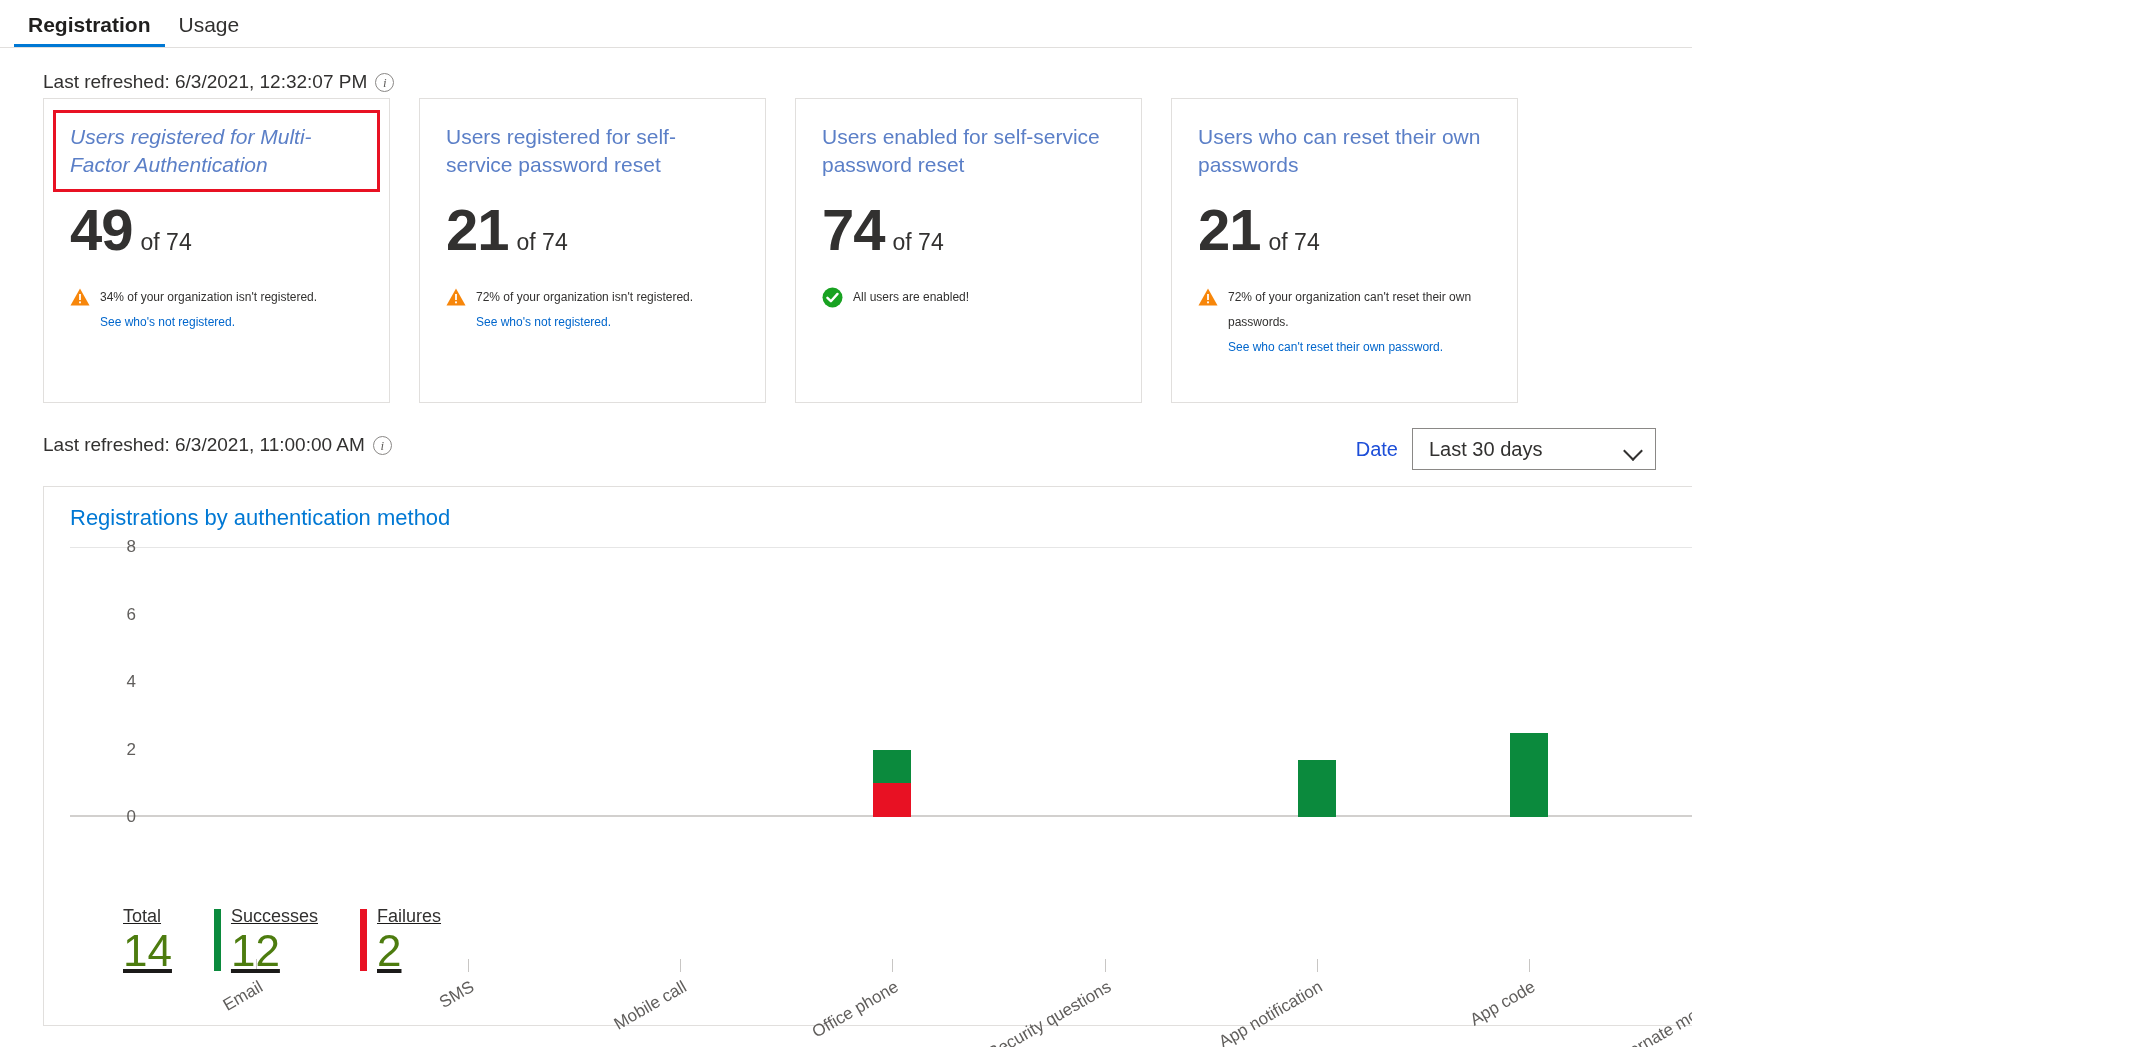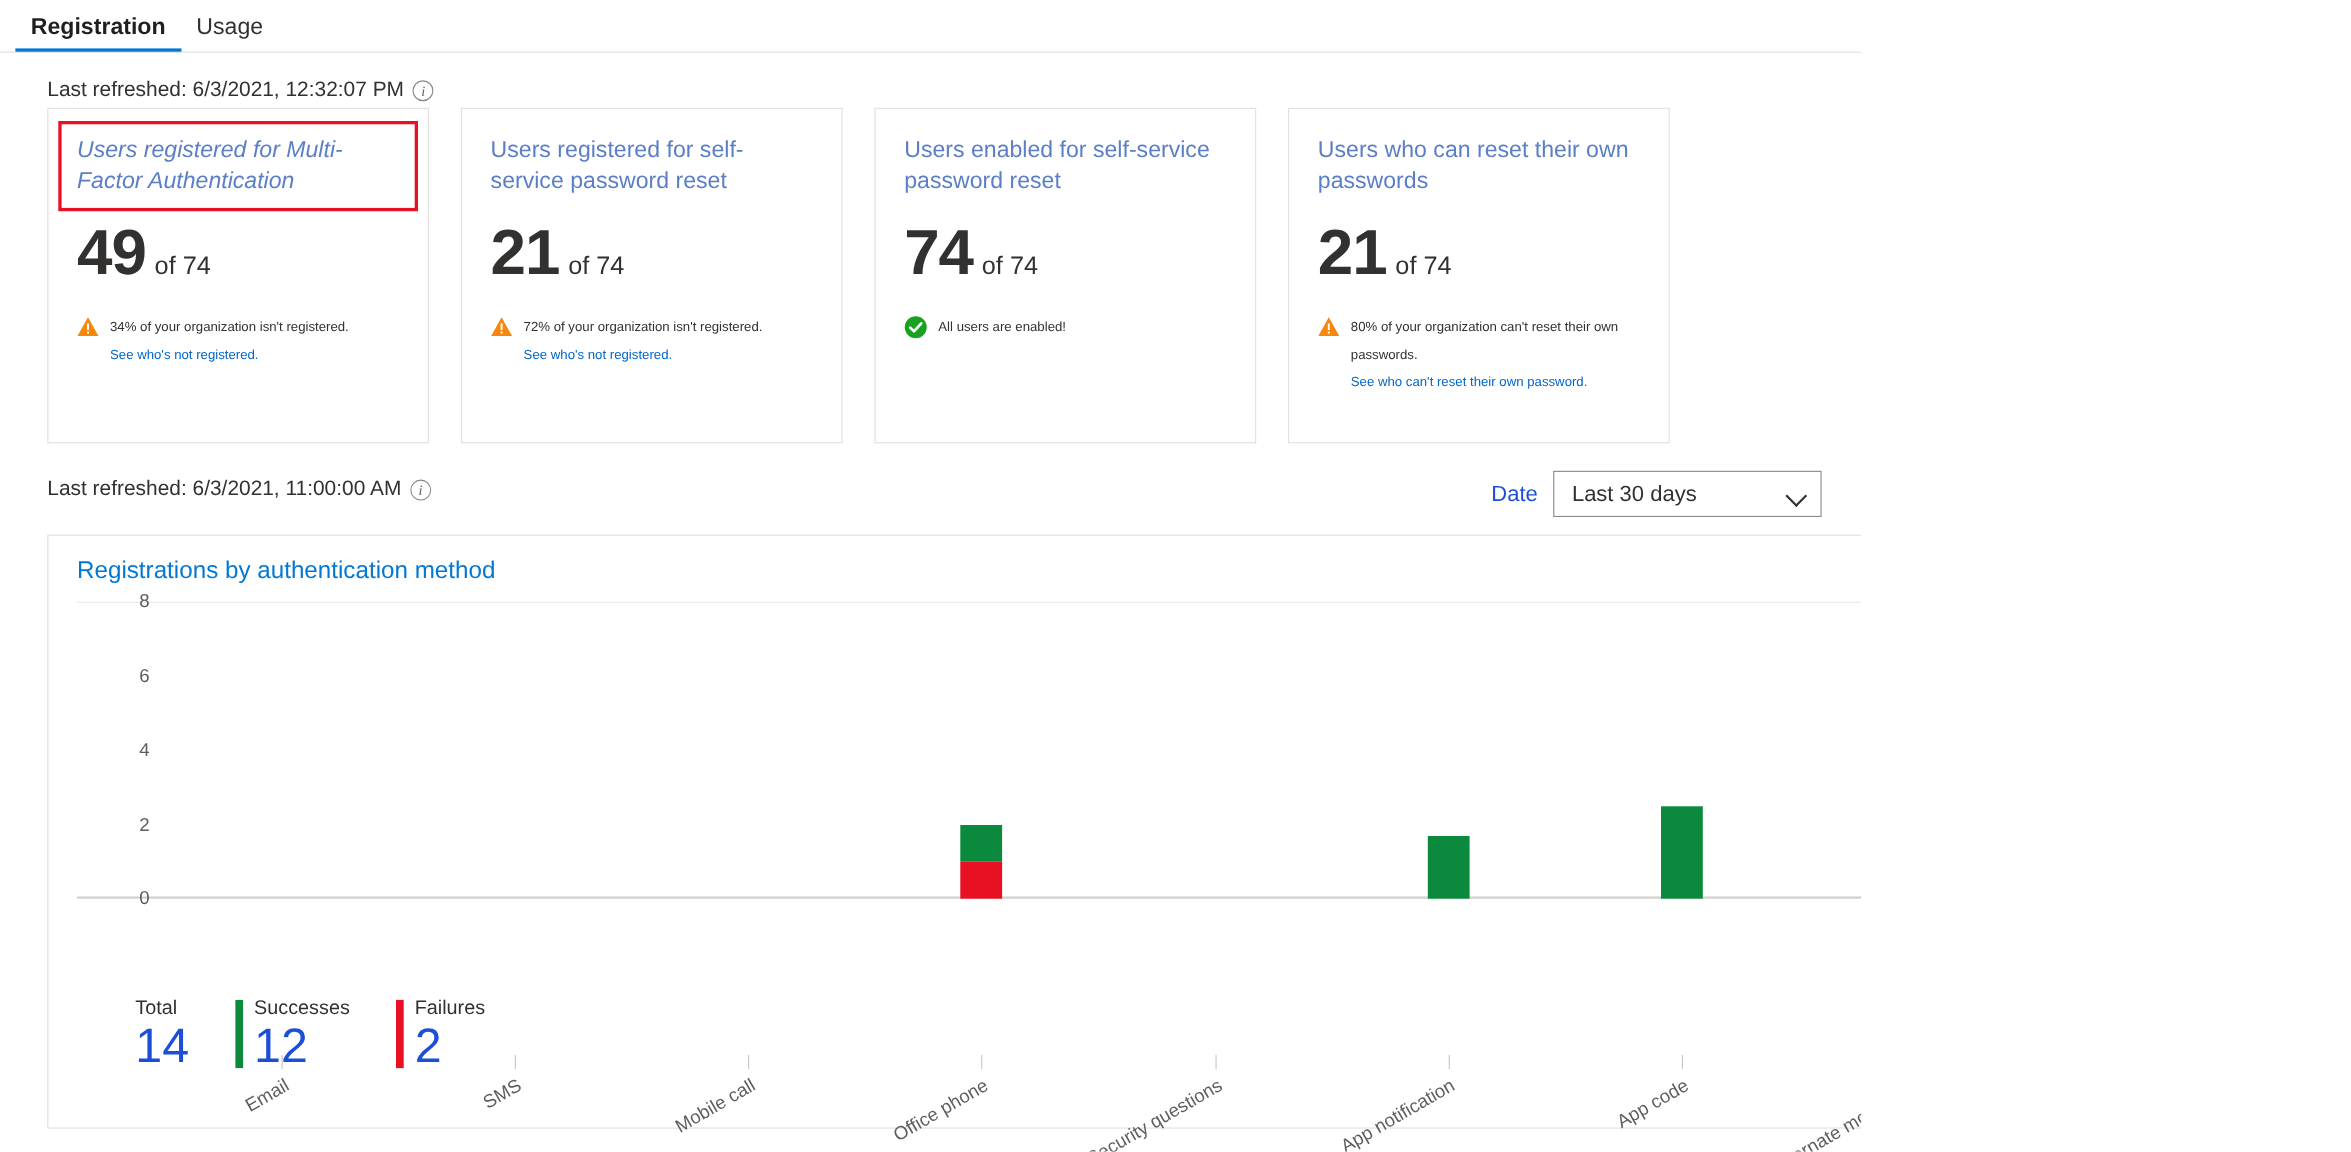--- a/index.html
+++ b/index.html
@@ -292,20 +292,21 @@
   }
 
   
   .summary {
     position: absolute;
     left: 69px;
     top: 418px;
     display: flex;
     gap: 42px;
     align-items: flex-start;
+    text-decoration: underline;
   }
   .sum-item {
     display: flex;
     gap: 10px;
   }
   .sum-swatch {
     width: 7px;
     height: 62px;
     margin-top: 4px;
   }
@@ -317,21 +318,21 @@
     flex-direction: column;
   }
   .sum-label {
     font-size: 18px;
     color: #323130;
     line-height: 22px;
   }
   .sum-value {
     font-size: 44px;
     line-height: 48px;
-    color: #1d4ed8;
+    color: #4d7c0f;
   }
 </style>
 </head>
 <body>
 
 <div id="root">
 
   <div class="tabbar">
     <button class="tab active">Registration</button>
     <button class="tab">Usage</button>
@@ -423,21 +424,21 @@
       </div>
       <div class="card-note">
         <span class="warn-icon">
           <svg width="20" height="18" viewBox="0 0 20 18">
               <path d="M10 0.5 L19.5 17.5 L0.5 17.5 Z" fill="#f7860a"></path>
               <rect x="9.1" y="6" width="1.8" height="6" fill="#fff"></rect>
               <rect x="9.1" y="13.4" width="1.8" height="1.9" fill="#fff"></rect>
             </svg>
         </span>
         <span class="note-text">
-          <span>80% of your organization can't reset their own passwords.</span>
+          <span>72% of your organization can't reset their own passwords.</span>
           <br>
           <span class="note-link">See who can't reset their own password.</span>
         </span>
       </div>
     </div>
 
   </div>
 
   <div class="refresh-row chart">
     <span>Last refreshed: 6/3/2021, 11:00:00 AM</span>

